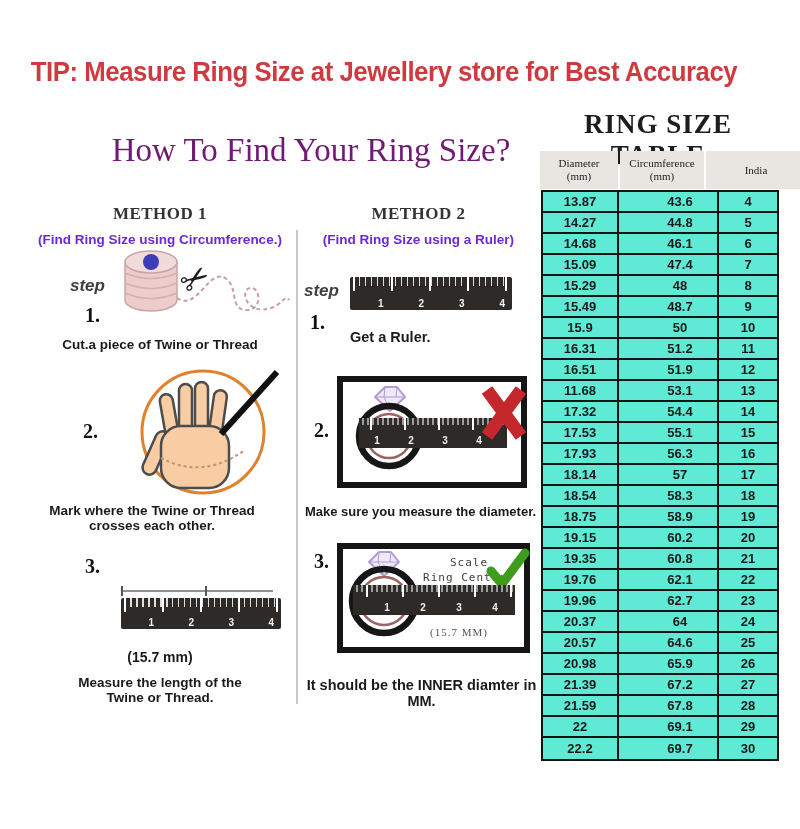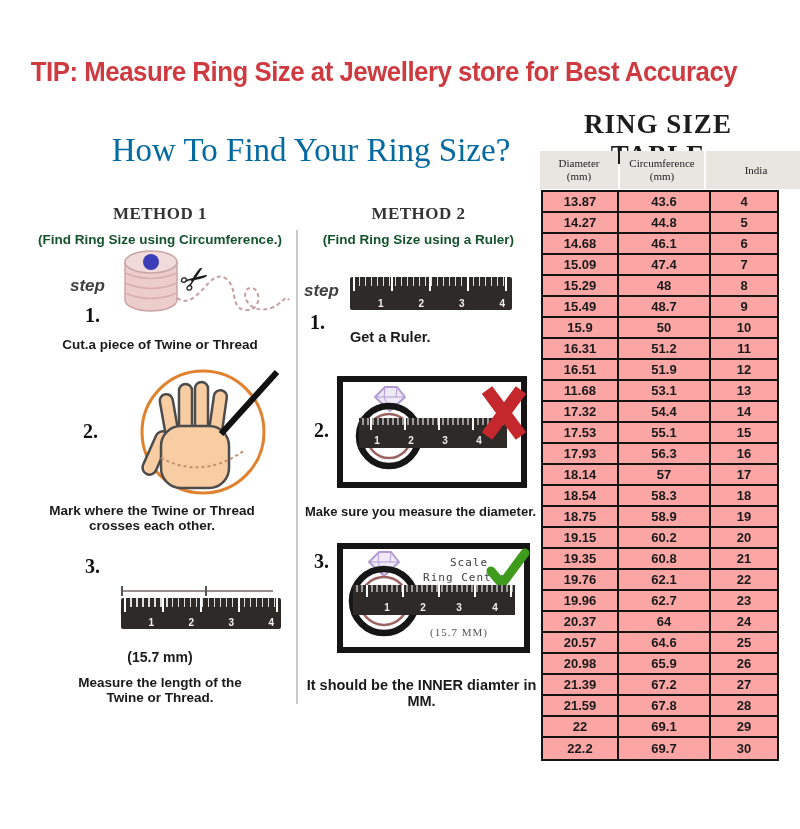--- a/index.html
+++ b/index.html
@@ -7,31 +7,31 @@
   #canvas { position:relative; width:800px; height:829px; background:#fff; overflow:hidden;
             font-family:"Liberation Sans", sans-serif; color:#1c1c1c; }
 
   
   .tip { position:absolute; top:56px; left:0; width:768px; text-align:center;
          font-size:28px; font-weight:bold; letter-spacing:-0.5px;
          transform:scaleX(.92); transform-origin:50% 50%; color:#cf3a40; }
 
   
   .guide-title { position:absolute; top:132px; left:76px; width:470px; text-align:center;
-                 font-family:"Liberation Serif", serif; font-size:33px; color:#0369a1; }
+                 font-family:"Liberation Serif", serif; font-size:33px; color:#701a75; }
 
   .mcol { position:absolute; top:200px; }
   .m1 { left:25px;  width:270px; height:525px; }
   .m2 { left:300px; width:237px; height:525px; }
 
   .method-heading { position:absolute; top:4px; left:0; right:0; text-align:center;
                     font-family:"Liberation Serif", serif; font-weight:bold;
                     font-size:17px; letter-spacing:.5px; color:#333; }
   .method-sub { position:absolute; top:32px; left:-8px; right:-8px; text-align:center;
-                font-weight:bold; font-size:13.5px; color:#14532d; }
+                font-weight:bold; font-size:13.5px; color:#6d28d9; }
 
   .step-label { position:absolute; font-size:17px; font-weight:bold; color:#3f3f3f;font-style:italic; }
   .step-num   { position:absolute; font-family:"Liberation Serif", serif;
                 font-weight:bold; font-size:20px; color:#111; }
   .cap { position:absolute; text-align:center; font-weight:bold; color:#1a1a1a; }
 
   .m1 .step-label { left:45px; top:76px; }
   .m1 .art1 { position:absolute; left:88px; top:46px; width:182px; height:88px; }
   .m1 .num1 { left:60px; top:104px; }
   .m1 .cap1 { top:137px; left:0; right:0; font-size:13.5px; }
@@ -75,26 +75,26 @@
   
   .rst-title { position:absolute; left:538px; top:109px; width:240px; text-align:center;
                font-family:"Liberation Serif", serif; font-weight:bold; font-size:27px;
                letter-spacing:1px; color:#1d1d1d; }
   .rst-header { position:absolute; left:540px; top:151px; width:266px; height:38px; display:flex; gap:2px; }
   .rst-header .hcell { background:#e9e6e2; display:flex; flex-direction:column; justify-content:center;
                        align-items:center; font-family:"Liberation Serif", serif; font-size:11px;
                        line-height:1.15; color:#222; }
   .rst-header .hcell:nth-child(1){ width:78px; } .rst-header .hcell:nth-child(2){ width:84px; }
   .rst-header .hcell:nth-child(3){ flex:1; }
-  .rst-body { position:absolute; left:541px; top:190px; width:238px; border:2px solid #141414; background:#fca5a5; }
+  .rst-body { position:absolute; left:541px; top:190px; width:238px; border:2px solid #141414; background:#5eead4; }
   .trow { display:flex; height:21px; border-bottom:2px solid #141414; }
   .trow:last-child { border-bottom:none; }
   .tcell { display:flex; align-items:center; justify-content:center; font-weight:bold;
            font-size:13px; color:#191919; border-right:2px solid #141414; }
-  .tcell:nth-child(1){ width:76px; } .tcell:nth-child(2){ width:92px; }
+  .tcell:nth-child(1){ width:76px; } .tcell:nth-child(2){ width:76px;margin-left:24px; }
   .tcell:nth-child(3){ flex:1; border-right:none; }
 </style>
 </head>
 <body>
 
 <div id="canvas">
 
   <div class="tip">TIP: Measure Ring Size at Jewellery store for Best Accuracy</div>
 
   <div class="guide-title">How To Find Your Ring Size?</div>

